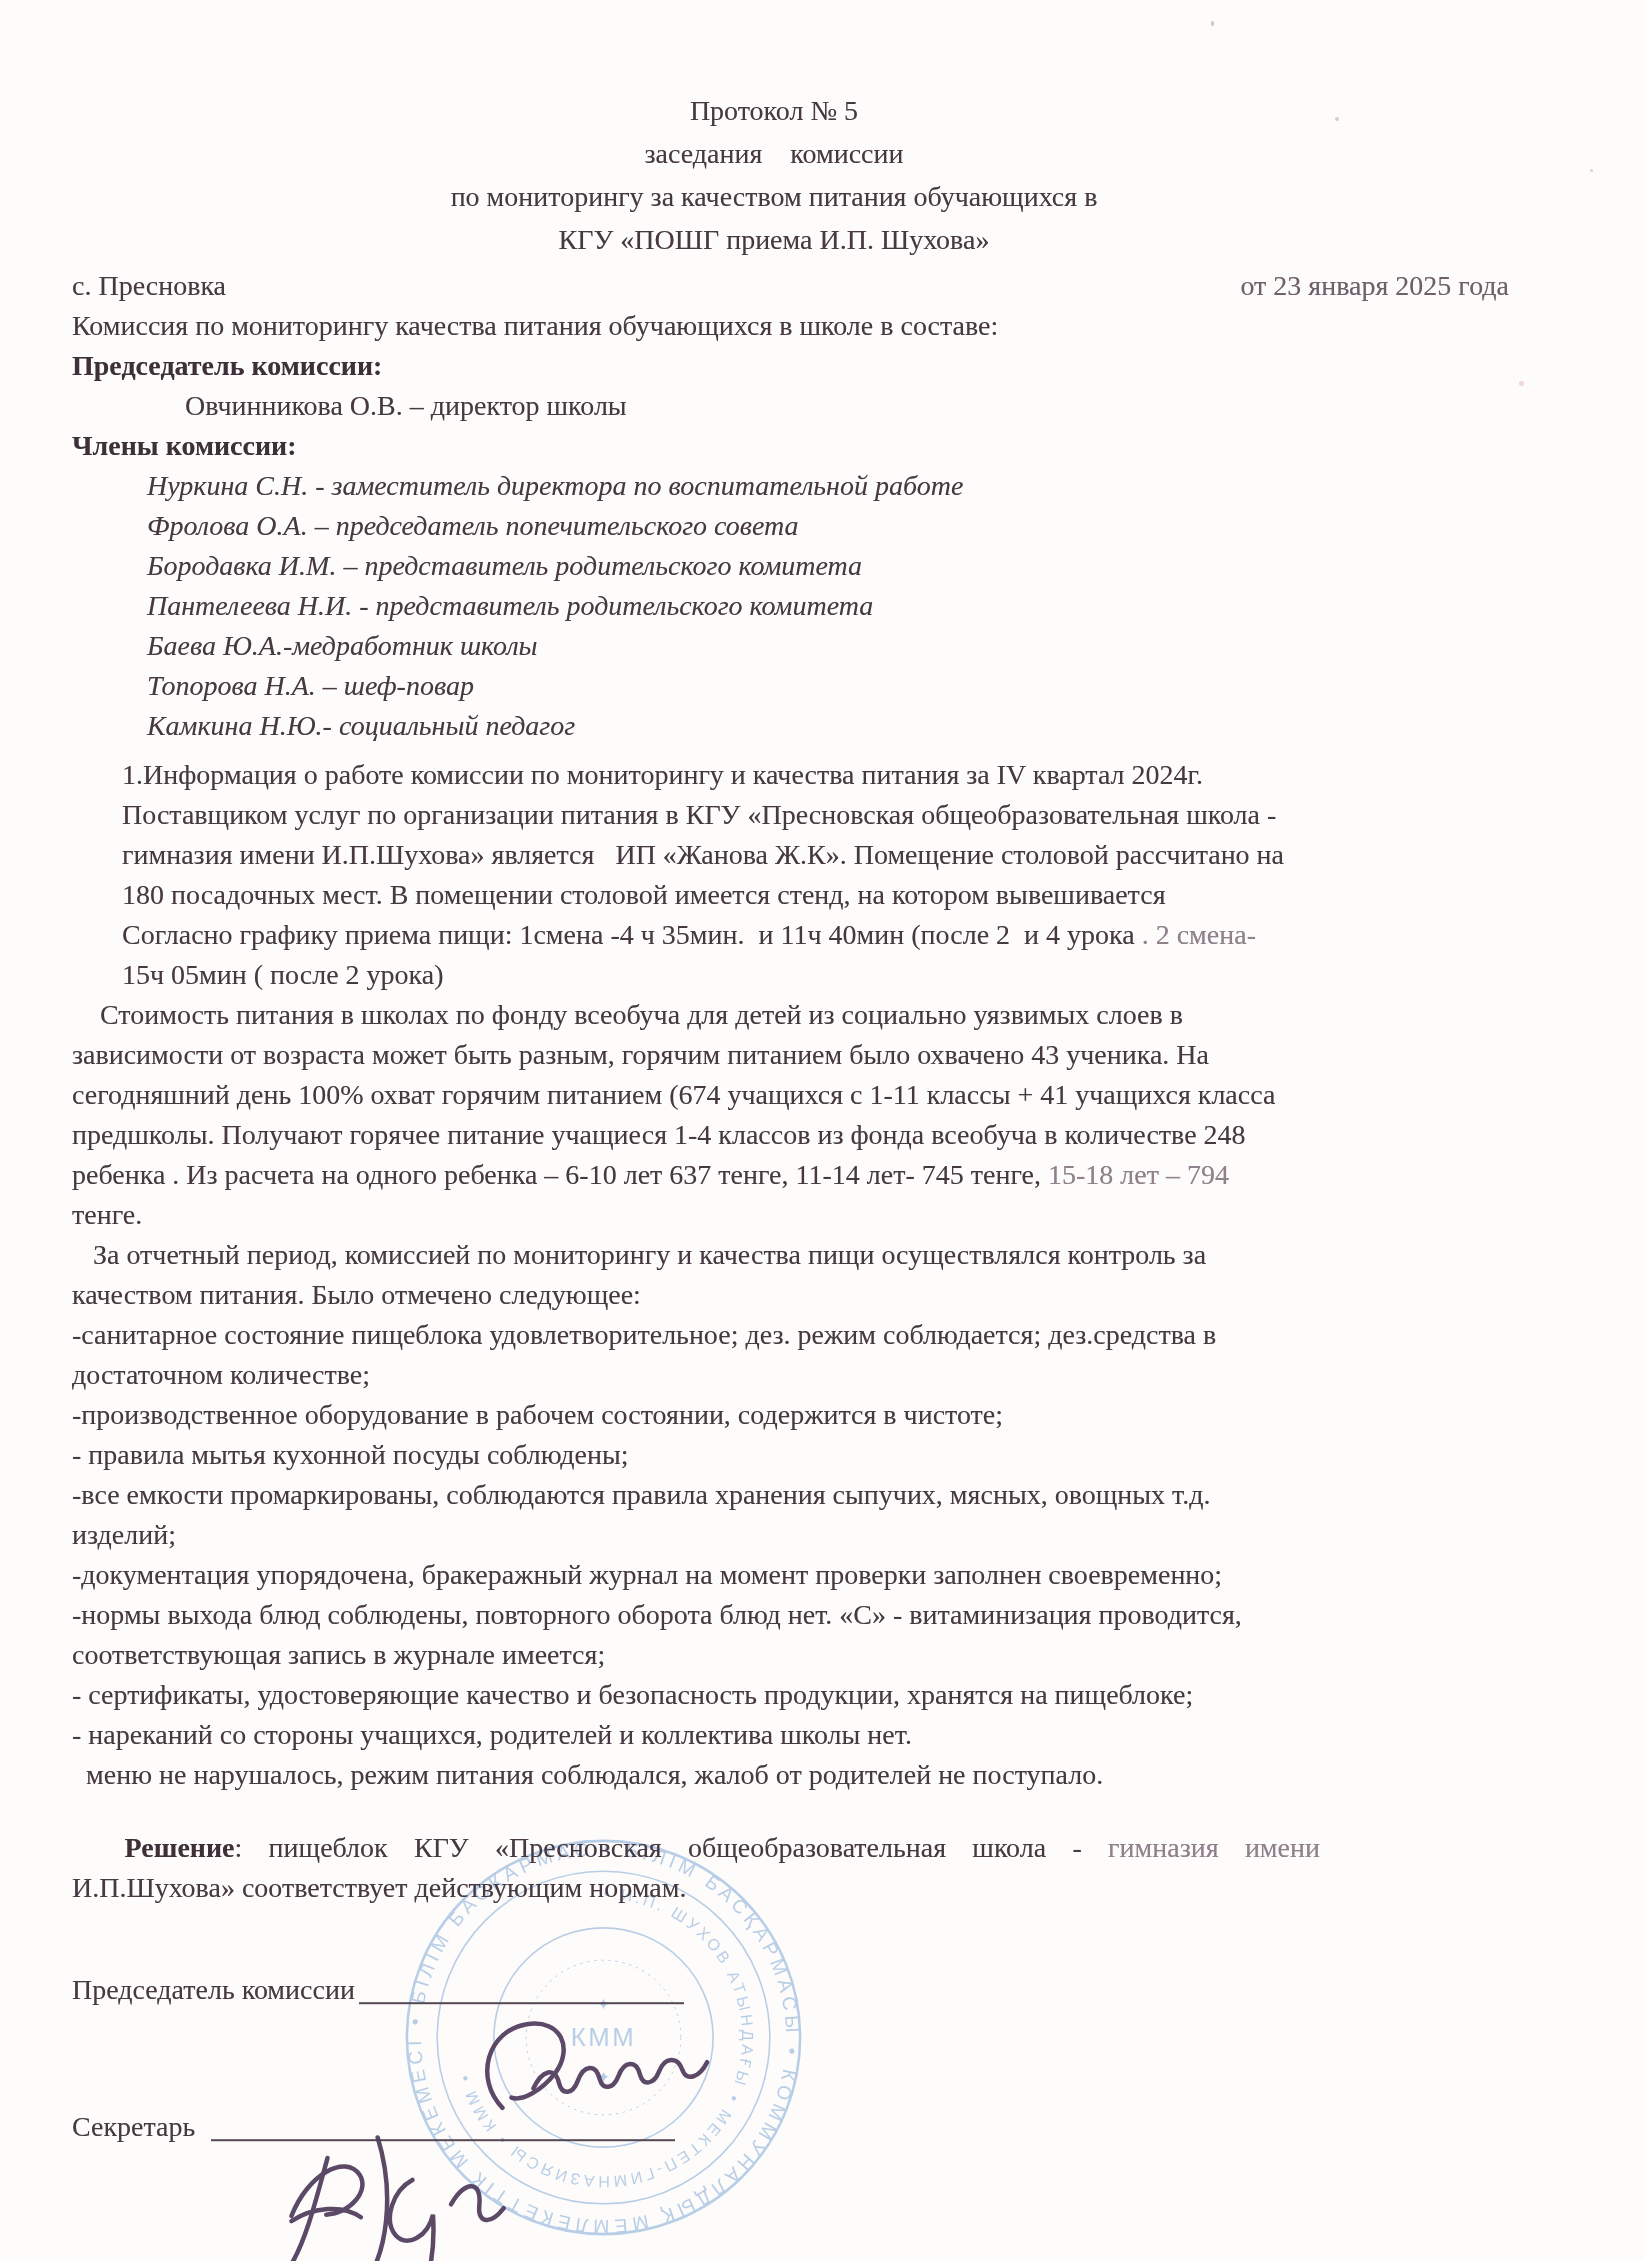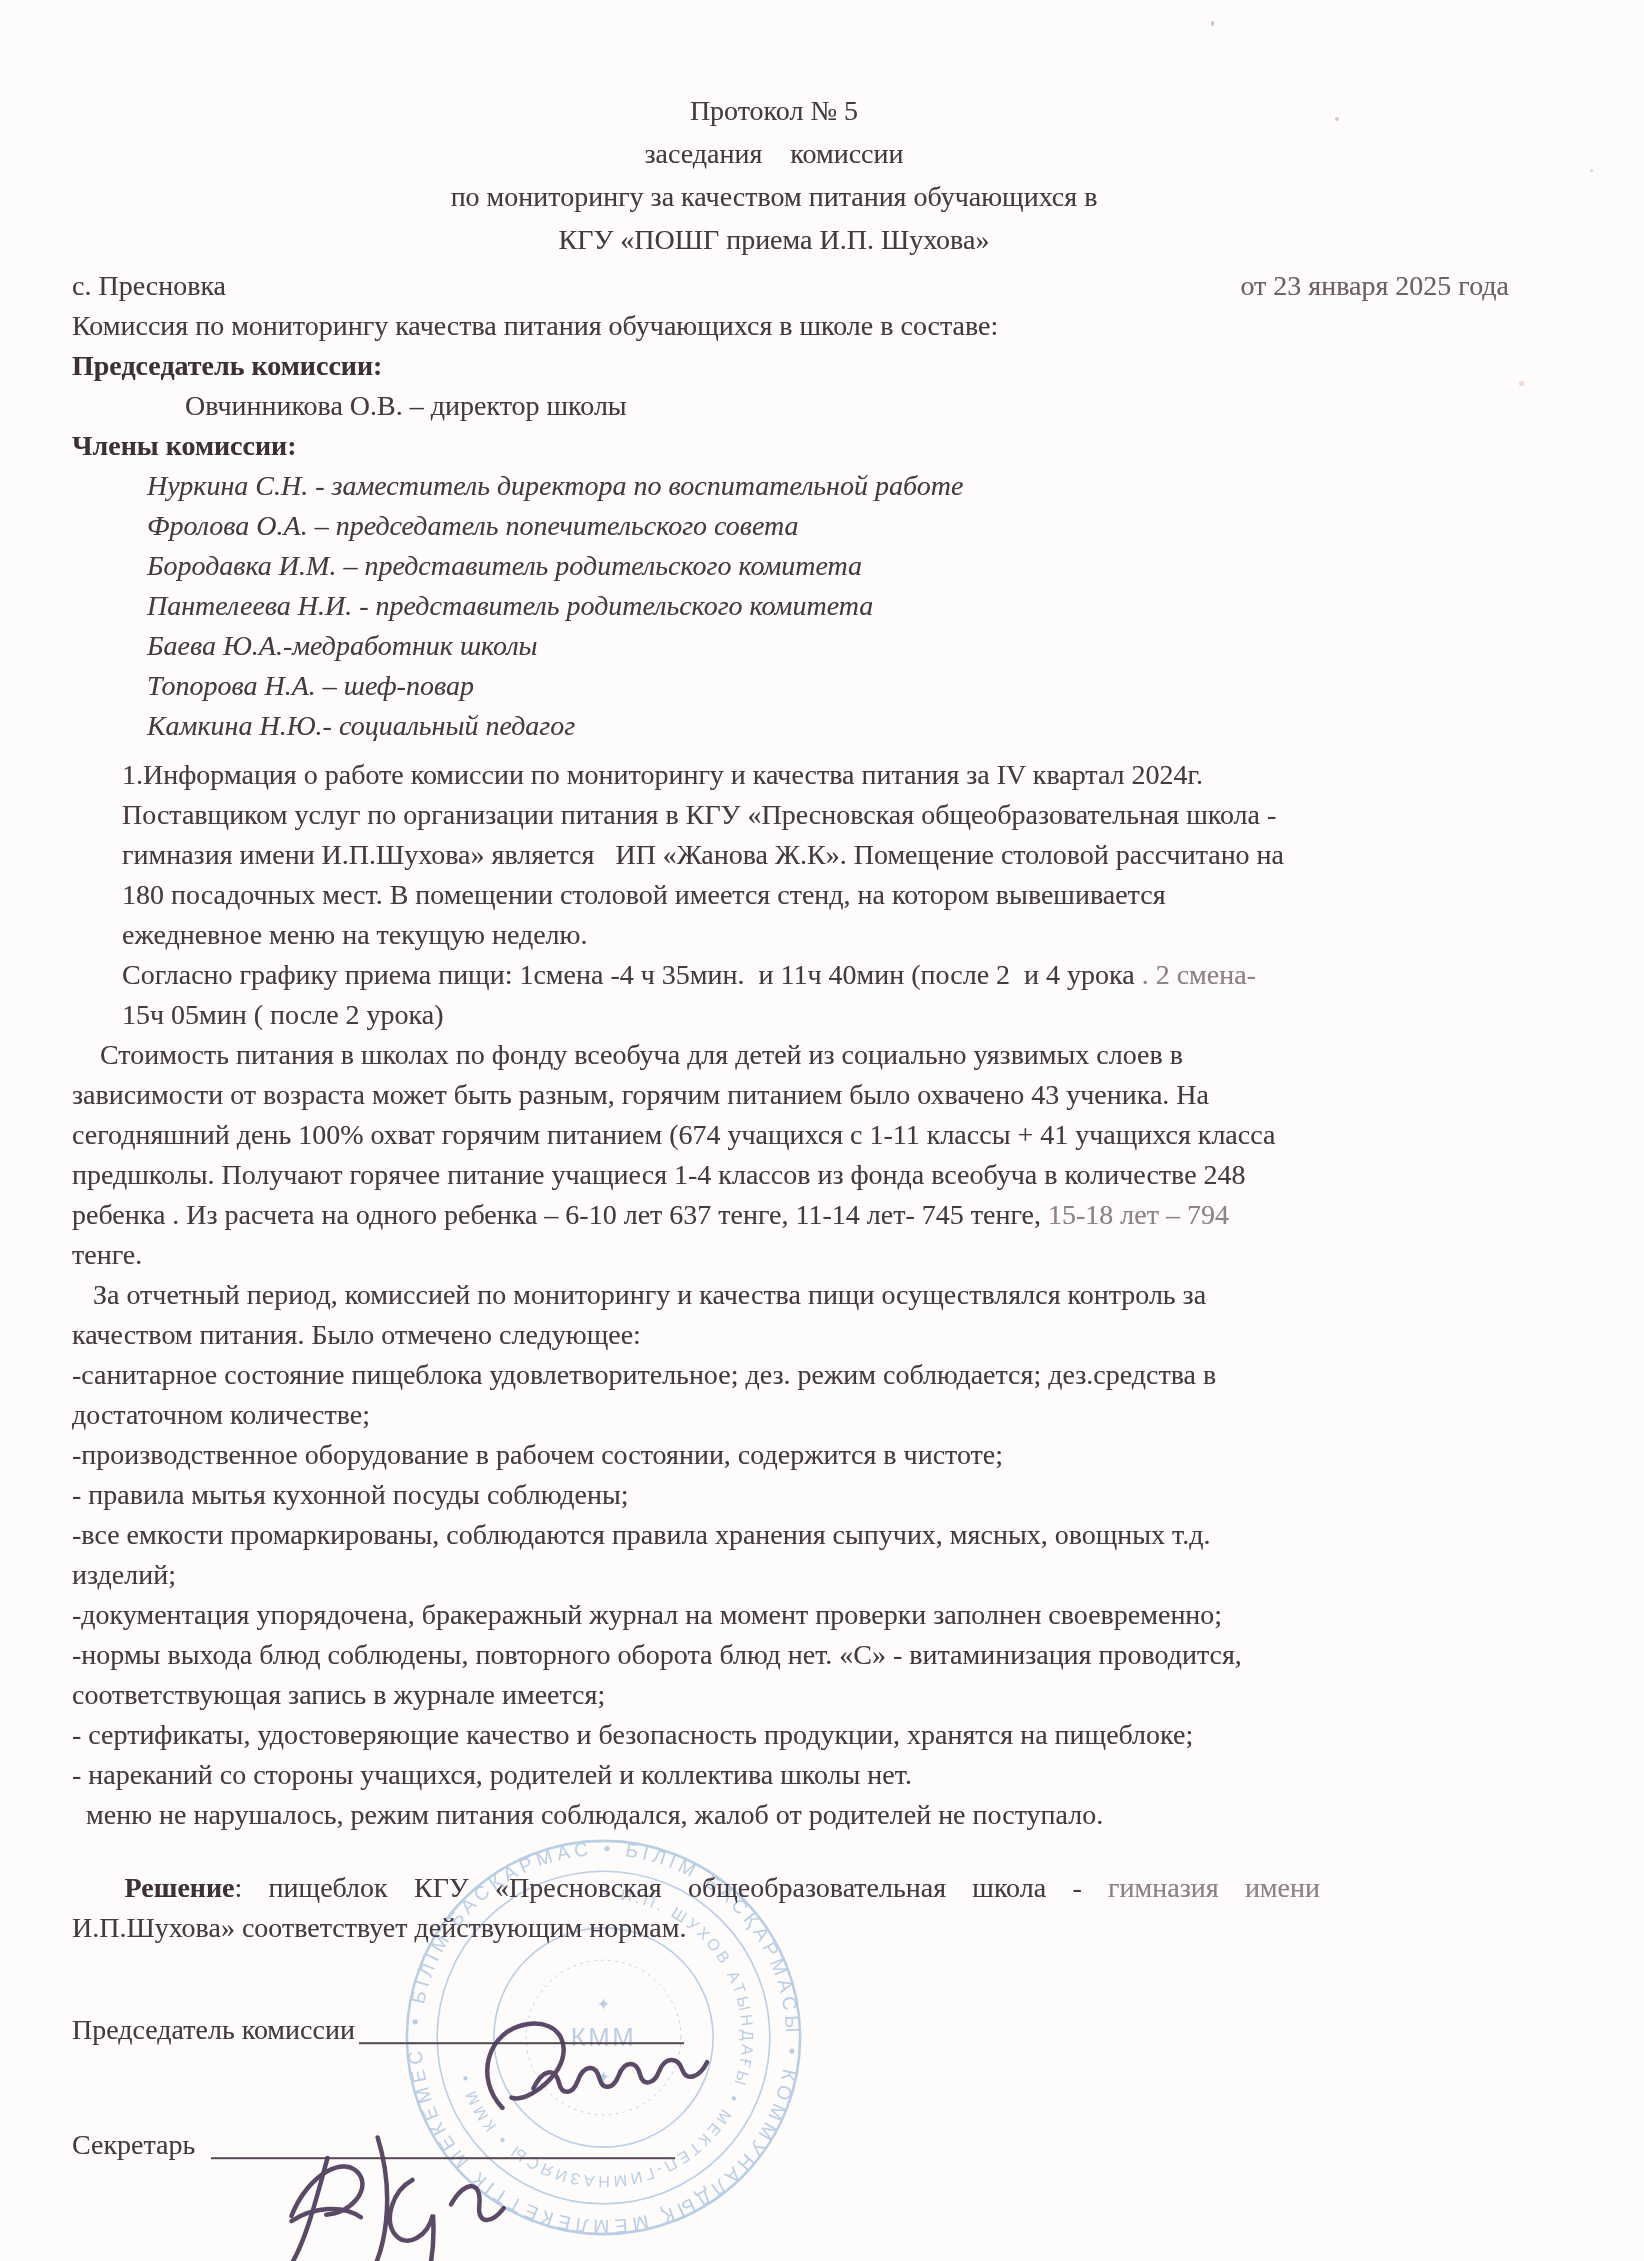--- a/index.html
+++ b/index.html
@@ -27,21 +27,21 @@
   .bold{font-weight:bold;color:#3d3038;}
   .meta-row{display:flex;justify-content:space-between;margin-top:5.2px;}
   .meta-row .date{margin-right:64px;color:#6e5f6b;}
   .ind-name{margin-left:113px;}
   .ind-mem{margin-left:75px;font-style:italic;}
   .agenda-block{margin-left:50px;margin-top:9px;}
   .fade{color:#90818d;}
   .decision{margin-top:33px;}
   .decision .wide{word-spacing:19.3px;}
   .sig-row{margin-top:59px;display:flex;align-items:baseline;}
-  .sig-row2{margin-top:72px;gap:7px;}
+  .sig-row2{margin-top:94px;gap:7px;}
   .sline{
     display:inline-block;height:30px;
     border-bottom:2.6px solid #564754;
     transform:translateY(5.2px);
   }
   .sline-1{width:325px;margin-left:3.9px;}
   .sline-2{width:464px;margin-left:9px;}
   .stamp{position:absolute;left:394px;top:1828px;z-index:1;opacity:.62;}
   .sigs{position:absolute;left:0;top:1965px;z-index:3;}
   .speck{position:absolute;border-radius:50%;background:rgba(160,125,140,.4);}
@@ -109,21 +109,20 @@
     <div class="line ind-mem">Баева Ю.А.-медработник школы</div>
     <div class="line ind-mem">Топорова Н.А. – шеф-повар</div>
     <div class="line ind-mem">Камкина Н.Ю.- социальный педагог</div>
 
 
     <div class="agenda-block">
       <div class="line">1.Информация о работе комиссии по мониторингу и качества питания за IV квартал 2024г.</div>
       <div class="line">Поставщиком услуг по организации питания в КГУ «Пресновская общеобразовательная школа -</div>
       <div class="line">гимназия имени И.П.Шухова» является   ИП «Жанова Ж.К». Помещение столовой рассчитано на</div>
       <div class="line">180 посадочных мест. В помещении столовой имеется стенд, на котором вывешивается</div>
-      <div class="line">ежедневное меню на текущую неделю.</div>
       <div class="line"><span>Согласно графику приема пищи: 1смена -4 ч 35мин.  и 11ч 40мин (после 2  и 4 урока </span><span class="fade">. 2 смена-</span></div>
       <div class="line">15ч 05мин ( после 2 урока)</div>
     </div>
 
     <div>
       <div class="line">    Стоимость питания в школах по фонду всеобуча для детей из социально уязвимых слоев в</div>
       <div class="line">зависимости от возраста может быть разным, горячим питанием было охвачено 43 ученика. На</div>
       <div class="line">сегодняшний день 100% охват горячим питанием (674 учащихся с 1-11 классы + 41 учащихся класса</div>
       <div class="line">предшколы. Получают горячее питание учащиеся 1-4 классов из фонда всеобуча в количестве 248</div>
       <div class="line"><span>ребенка . Из расчета на одного ребенка – 6-10 лет 637 тенге, 11-14 лет- 745 тенге,</span><span class="fade"> 15-18 лет – 794</span></div>

